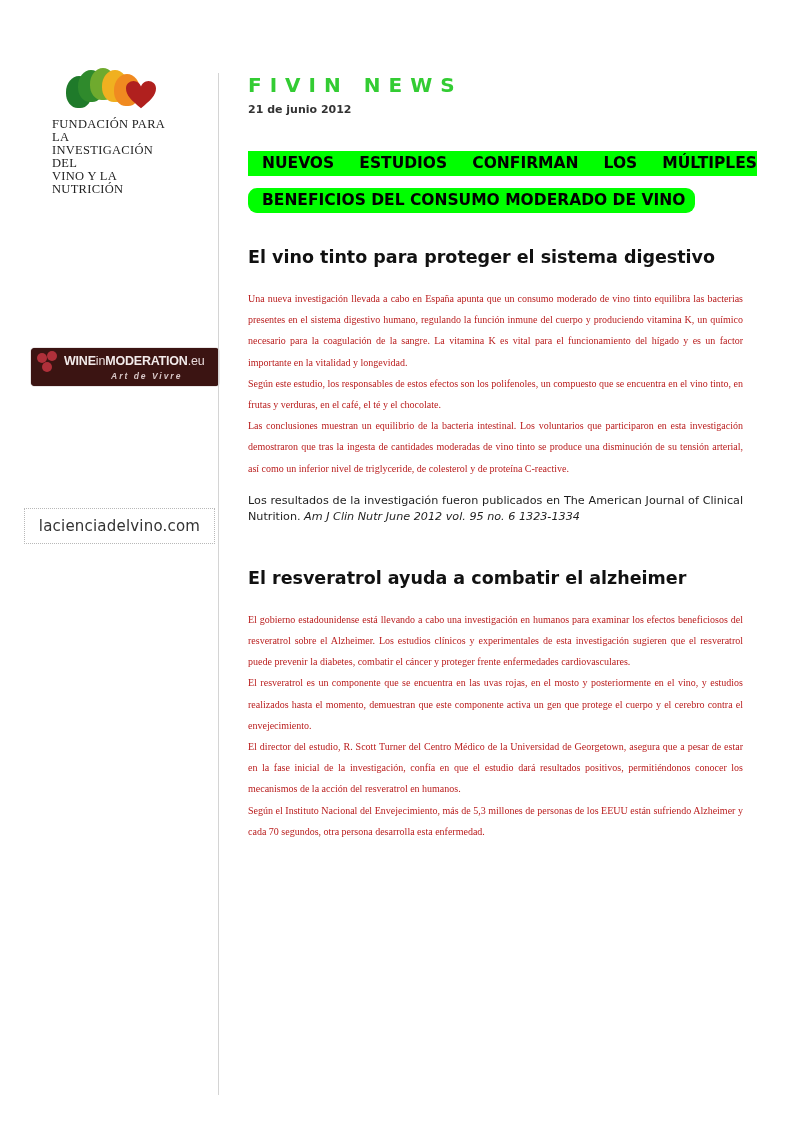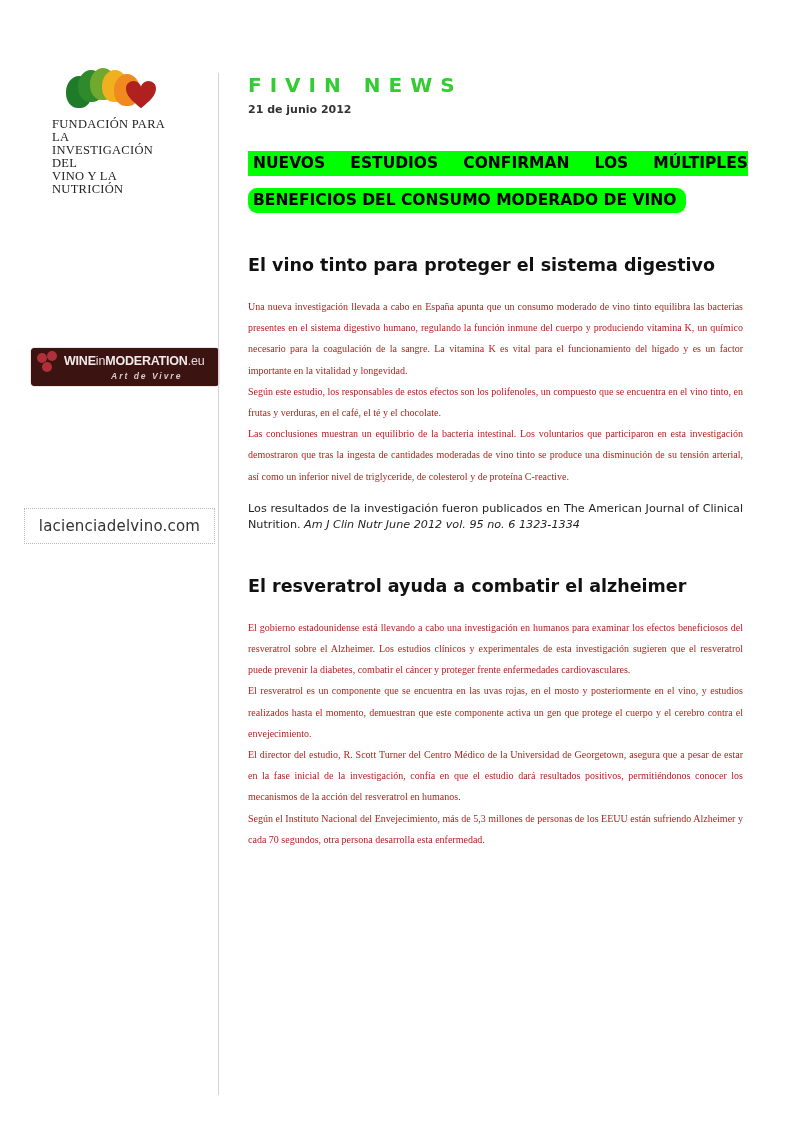--- a/index.html
+++ b/index.html
@@ -35,21 +35,21 @@
 
     
     .main { position: absolute; left: 248px; top: 72px; width: 495px; }
     .brand { font-family: "DejaVu Sans", sans-serif; font-weight: bold; font-size: 20px;
              color: #33cc33; letter-spacing: 8px; line-height: 26px; }
     .date { font-family: "DejaVu Sans", sans-serif; font-weight: bold; font-size: 11px;
             color: #333; line-height: 22px; margin-top: 1px; }
     .headline { margin-top: 30px; }
     .hl-line { display: block; background: #00ff00; color: #000; font-family: "DejaVu Sans", sans-serif;
                font-weight: bold; font-size: 15.5px; line-height: 25px; height: 25px;
-               margin-bottom: 12px; white-space: nowrap; padding-left: 5px; }
+               margin-bottom: 12px; white-space: nowrap; padding-left: 14px; }
     .hl-line.justify { text-align: justify; text-align-last: justify; width: 495px; }
     .hl-line.short { display: inline-block; padding-right: 10px; border-radius: 9px; }
 
     .section-title { font-family: "DejaVu Sans", sans-serif; font-weight: bold; font-size: 17.5px;
                      color: #111; line-height: 24px; white-space: nowrap; }
     .para { font-family: Liberation Serif, serif; font-size: 10px; line-height: 21.2px;
             color: #b91c1c; text-align: justify; margin: 0; }
     .note { font-family: "DejaVu Sans", sans-serif; font-size: 11.2px; line-height: 16.5px;
             color: #1e1e1e; text-align: justify; margin: 0; }
     .note i { font-style: italic; }
@@ -91,21 +91,21 @@
 
 <div class="main">
   <div class="brand">FIVIN NEWS</div>
   <div class="date">21 de junio  2012</div>
 
   <div class="headline">
     <span class="hl-line justify">NUEVOS ESTUDIOS CONFIRMAN LOS MÚLTIPLES</span>
     <span class="hl-line short">BENEFICIOS DEL CONSUMO MODERADO DE VINO</span>
   </div>
 
-  <div style="margin-top: 28px;">
+  <div style="margin-top: 20px;">
     <div class="section-title">El vino tinto para proteger el sistema digestivo</div>
     <div style="height: 19px;"></div>
     <p class="para">Una nueva investigación llevada a cabo en España apunta que un consumo moderado de vino tinto equilibra las bacterias presentes en el sistema digestivo humano, regulando la función inmune del cuerpo y produciendo vitamina K, un químico necesario para la coagulación de la sangre.  La vitamina K es vital para el funcionamiento del hígado y es un factor importante en la vitalidad y longevidad.</p>
     <p class="para">Según este estudio, los responsables de estos efectos son los polifenoles, un compuesto que se encuentra  en el vino tinto, en frutas y verduras, en el café, el té y el chocolate.</p>
     <p class="para">Las conclusiones muestran un equilibrio de la bacteria intestinal. Los voluntarios que participaron en esta investigación  demostraron que tras la ingesta de cantidades moderadas de vino tinto se produce una disminución de su tensión arterial, así como un inferior nivel de triglyceride, de colesterol y de proteína C-reactive.</p>
     <div style="height: 14px;"></div>
     <p class="note"><span>Los resultados de la investigación fueron publicados en The American Journal of Clinical Nutrition.</span> <i>Am J Clin Nutr June 2012 vol. 95 no. 6 1323-1334</i></p>
   </div>
 
   <div style="margin-top: 40px;">

